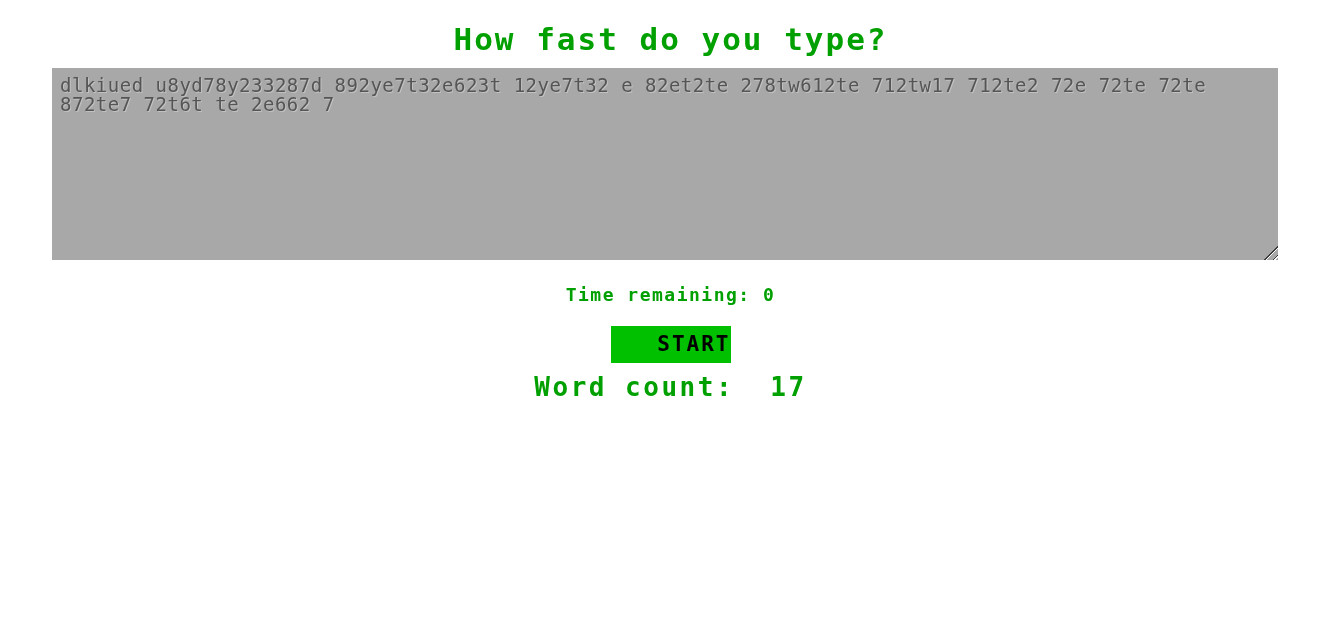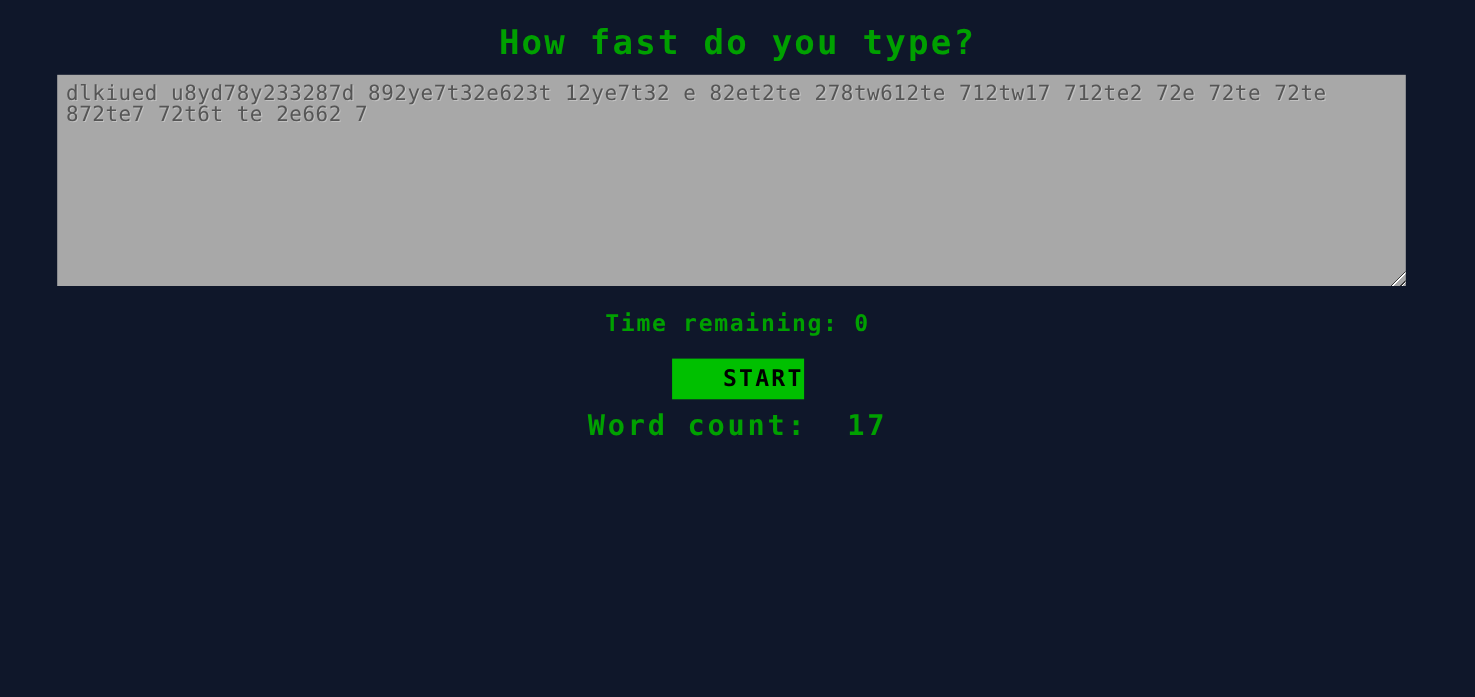--- a/index.html
+++ b/index.html
@@ -12,21 +12,21 @@
     width: 1341px;
     height: 634px;
     overflow: hidden;
     font-family: "DejaVu Sans Mono", "Liberation Mono", monospace;
   }
 
   #app {
     position: relative;
     width: 1341px;
     height: 634px;
-    background: #0f172a;
+    background: #ffffff;
   }
 
   
   .title {
     position: absolute;
     left: 0;
     top: 21px;
     width: 1341px;
     text-align: center;
     color: #00a000;
@@ -87,21 +87,21 @@
 
   
   .time-line {
     position: absolute;
     left: 0;
     top: 282px;
     width: 1341px;
     text-align: center;
     color: #00a000;
     font-family: "DejaVu Sans Mono", "Liberation Mono", monospace;
-    font-size: 21px;
+    font-size: 18px;
     font-weight: bold;
     letter-spacing: 1.5px;
     line-height: 25px;
     white-space: pre;
   }
 
   .start-wrap {
     position: absolute;
     left: 0;
     top: 326px;

